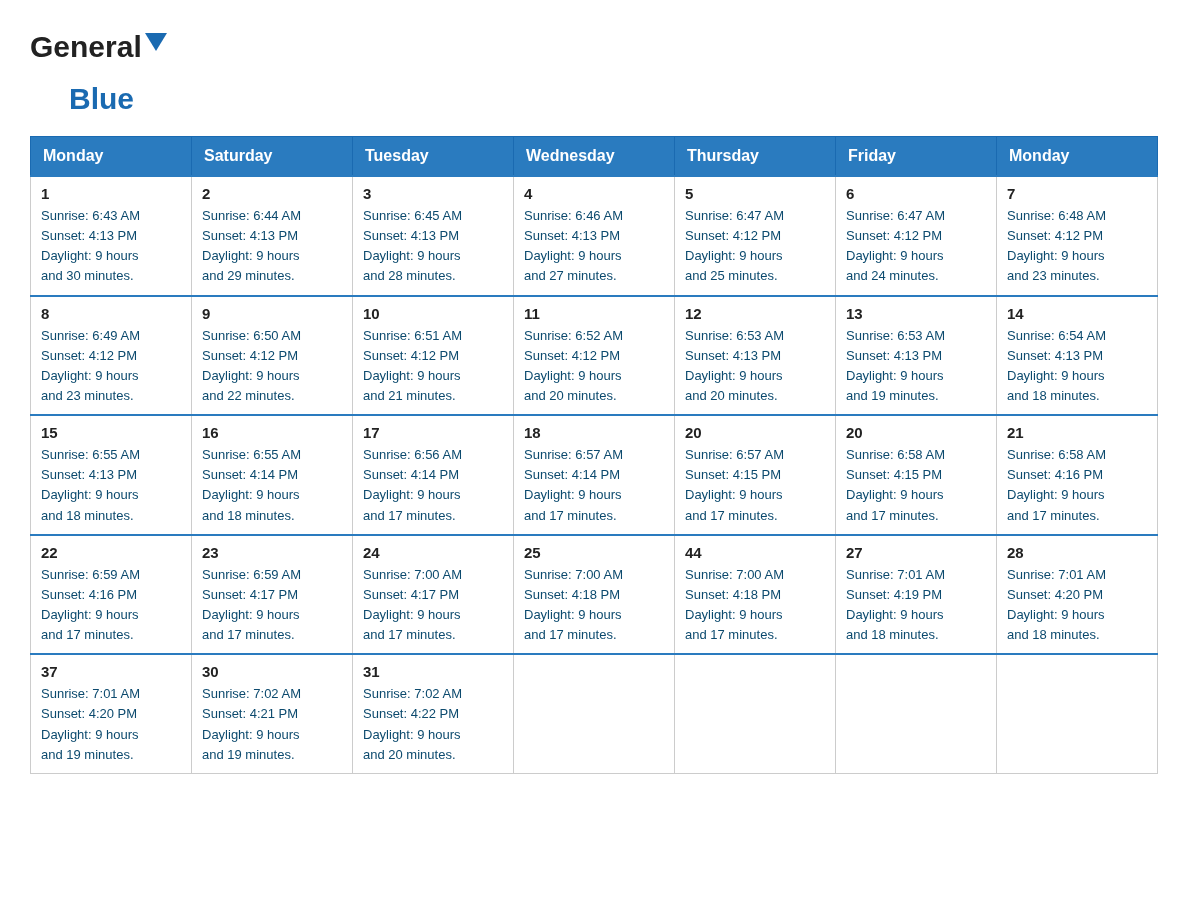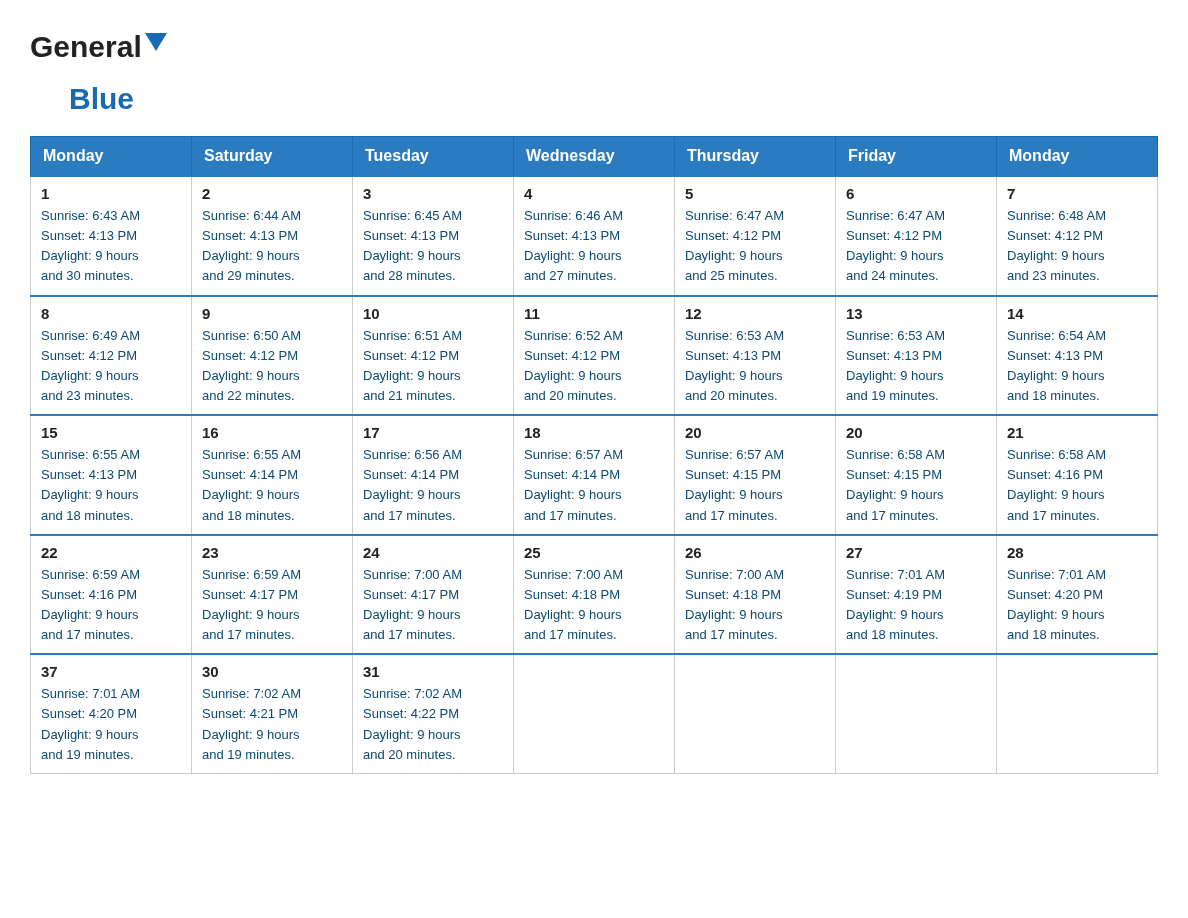--- a/index.html
+++ b/index.html
@@ -219,21 +219,21 @@
       </td>
         <td>
         <span class="day-number">24</span>
         <span class="day-info">Sunrise: 7:00 AM<br>Sunset: 4:17 PM<br>Daylight: 9 hours<br>and 17 minutes.</span>
       </td>
         <td>
         <span class="day-number">25</span>
         <span class="day-info">Sunrise: 7:00 AM<br>Sunset: 4:18 PM<br>Daylight: 9 hours<br>and 17 minutes.</span>
       </td>
         <td>
-        <span class="day-number">26</span>
+        <span class="day-number">44</span>
         <span class="day-info">Sunrise: 7:00 AM<br>Sunset: 4:18 PM<br>Daylight: 9 hours<br>and 17 minutes.</span>
       </td>
         <td>
         <span class="day-number">27</span>
         <span class="day-info">Sunrise: 7:01 AM<br>Sunset: 4:19 PM<br>Daylight: 9 hours<br>and 18 minutes.</span>
       </td>
         <td>
         <span class="day-number">28</span>
         <span class="day-info">Sunrise: 7:01 AM<br>Sunset: 4:20 PM<br>Daylight: 9 hours<br>and 18 minutes.</span>
       </td>

